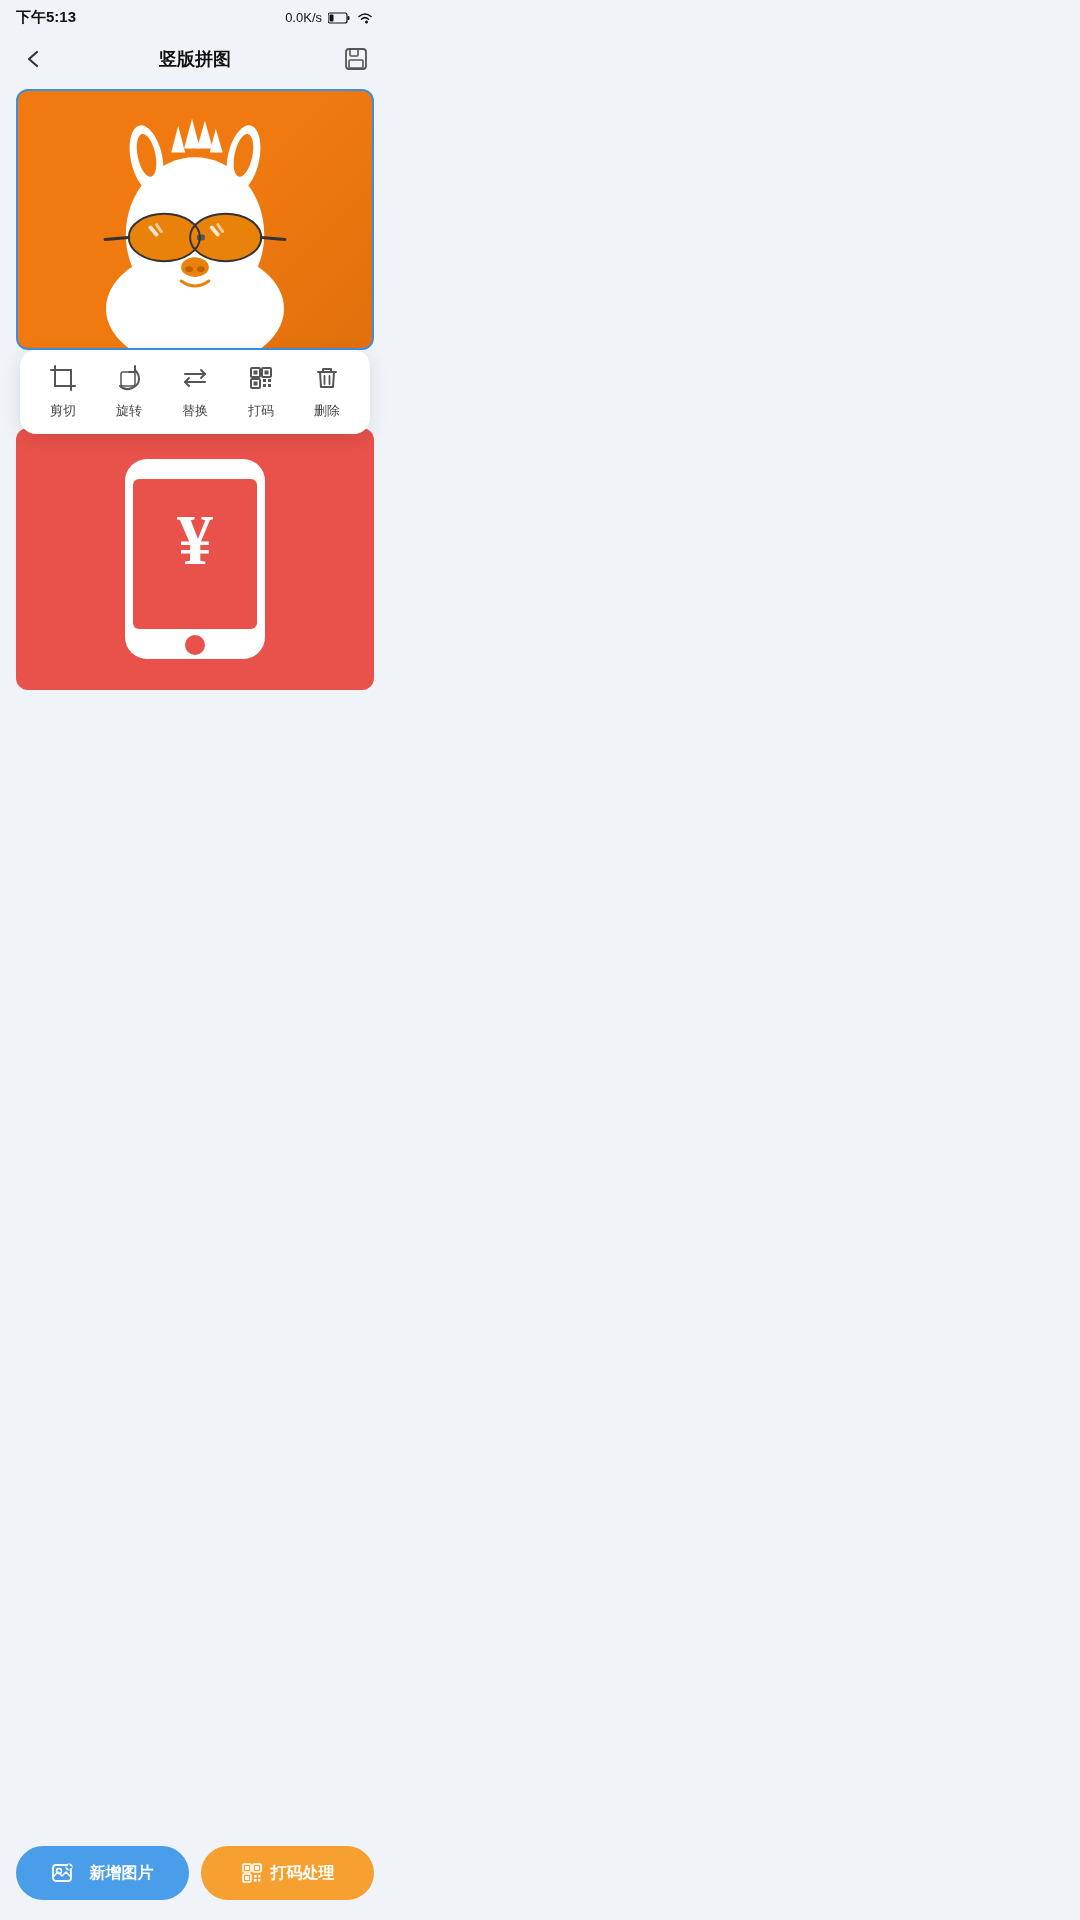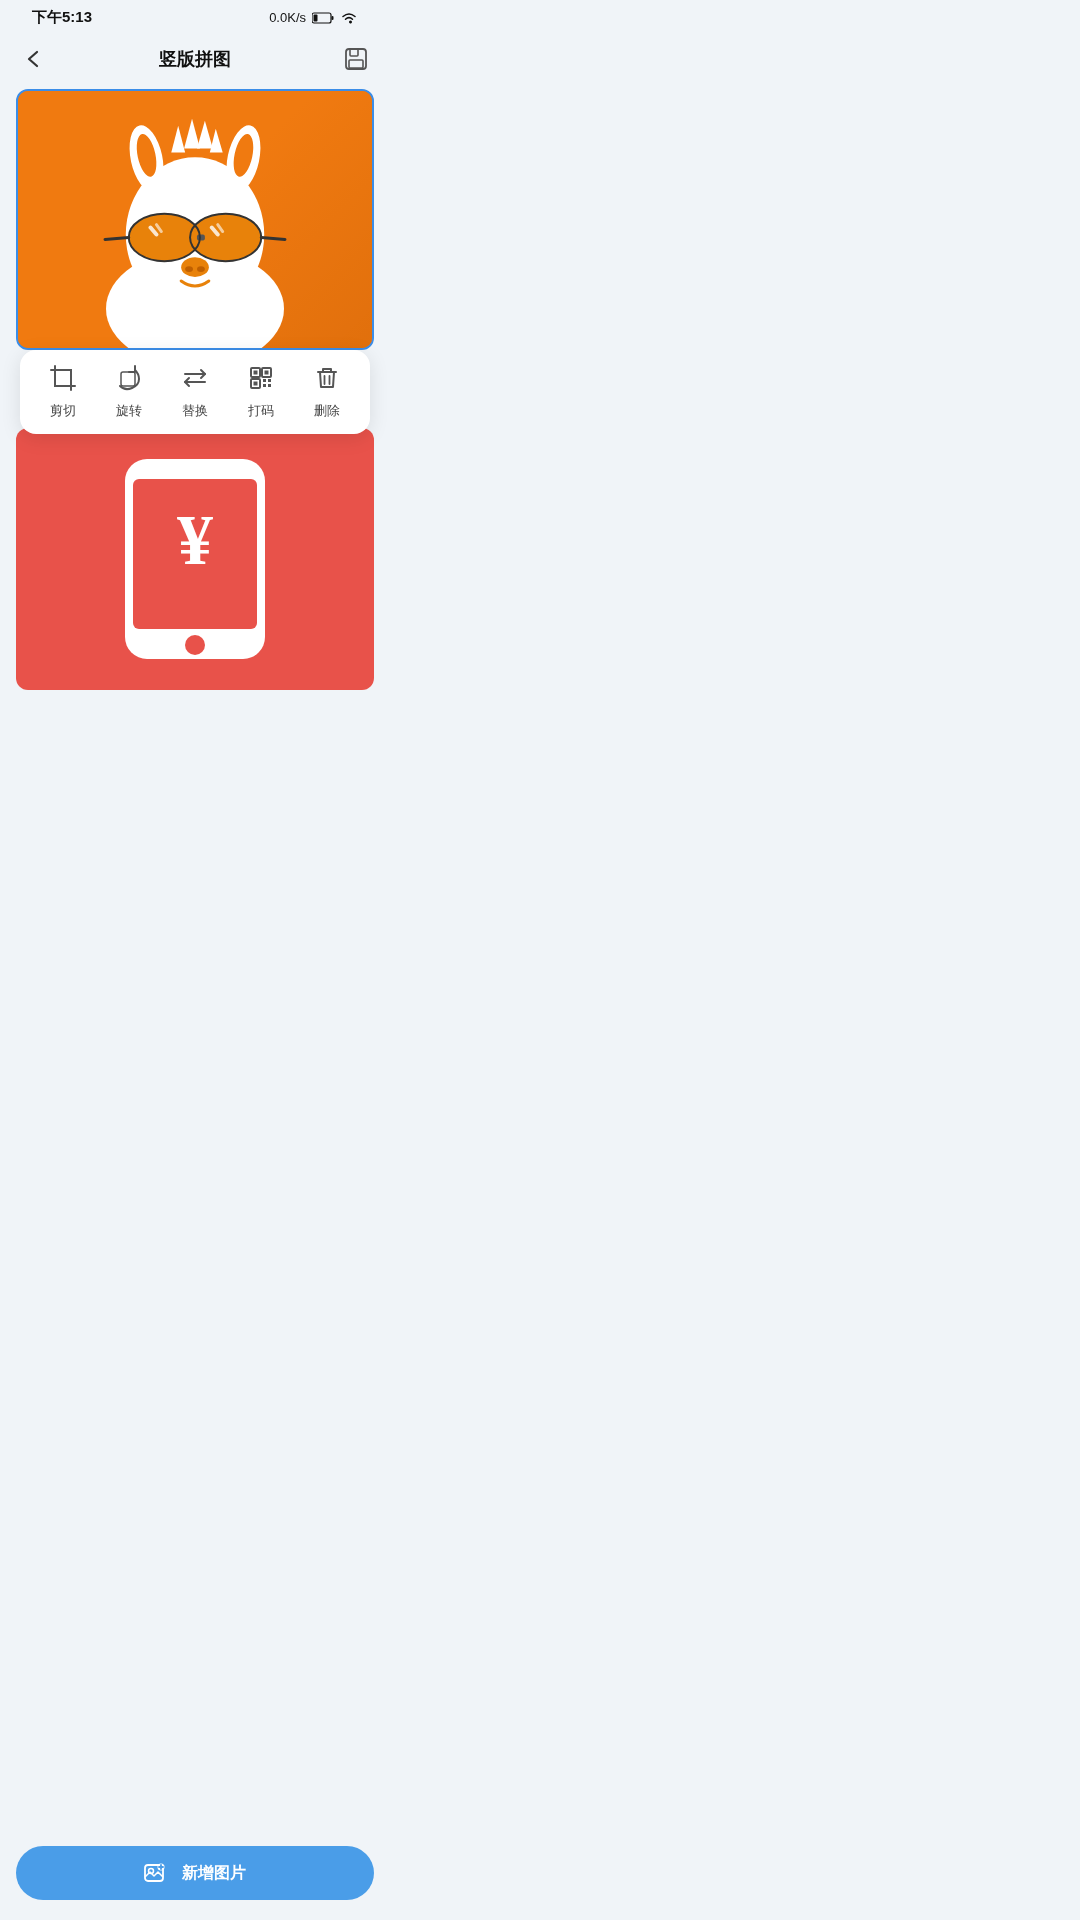--- a/index.html
+++ b/index.html
@@ -12,21 +12,21 @@
       font-family: -apple-system, "PingFang SC", "Helvetica Neue", sans-serif;
       overflow-x: hidden;
       position: relative;
     }
 
     
     .status-bar {
       display: flex;
       justify-content: space-between;
       align-items: center;
-      padding: 8px 32px 4px;
+      padding: 8px 16px 4px;
       background: #f0f4f8;
     }
     .status-time {
       font-size: 15px;
       font-weight: 600;
       color: #111;
     }
     .status-right {
       display: flex;
       align-items: center;
@@ -398,13 +398,28 @@
       <rect x="1" y="3" width="18" height="16" rx="3" fill="none" stroke="white" stroke-width="1.8"></rect>
       <circle cx="7" cy="9" r="2.5" fill="none" stroke="white" stroke-width="1.5"></circle>
       <path d="M1 15 L6 10 L10 14 L14 10 L19 15" fill="none" stroke="white" stroke-width="1.5" stroke-linejoin="round"></path>
       <circle cx="17" cy="5" r="3.5" fill="white"></circle>
       <line x1="17" y1="3" x2="17" y2="7" stroke="#4a9de8" stroke-width="1.8" stroke-linecap="round"></line>
       <line x1="15" y1="5" x2="19" y2="5" stroke="#4a9de8" stroke-width="1.8" stroke-linecap="round"></line>
     </svg>
     <span>新增图片</span>
   </button>
 
+  <button class="btn-code">
+    <svg width="22" height="22" viewBox="0 0 22 22">
+      <rect x="2" y="2" width="8" height="8" rx="1" fill="none" stroke="white" stroke-width="1.6"></rect>
+      <rect x="12" y="2" width="8" height="8" rx="1" fill="none" stroke="white" stroke-width="1.6"></rect>
+      <rect x="2" y="12" width="8" height="8" rx="1" fill="none" stroke="white" stroke-width="1.6"></rect>
+      <rect x="4" y="4" width="4" height="4" fill="white"></rect>
+      <rect x="14" y="4" width="4" height="4" fill="white"></rect>
+      <rect x="4" y="14" width="4" height="4" fill="white"></rect>
+      <rect x="13" y="13" width="2.5" height="2.5" fill="white"></rect>
+      <rect x="17" y="13" width="2.5" height="2.5" fill="white"></rect>
+      <rect x="13" y="17" width="2.5" height="2.5" fill="white"></rect>
+      <rect x="17" y="17" width="2.5" height="2.5" fill="white"></rect>
+    </svg>
+    <span>打码处理</span>
+  </button>
 </div>
 
 </body></html>

